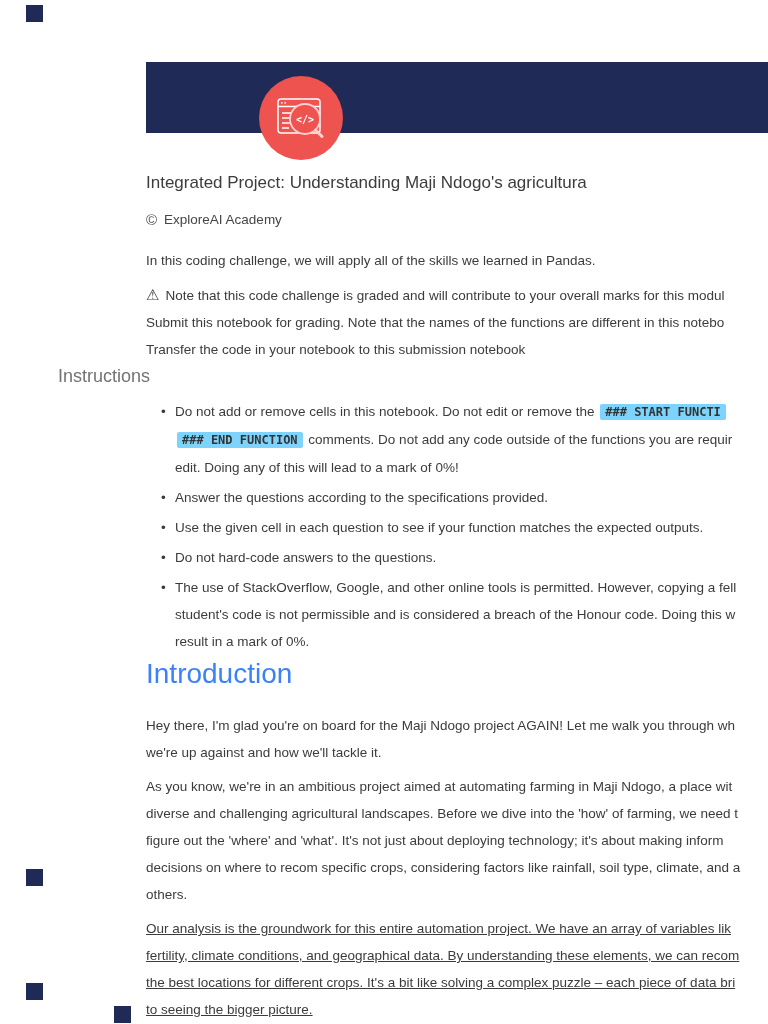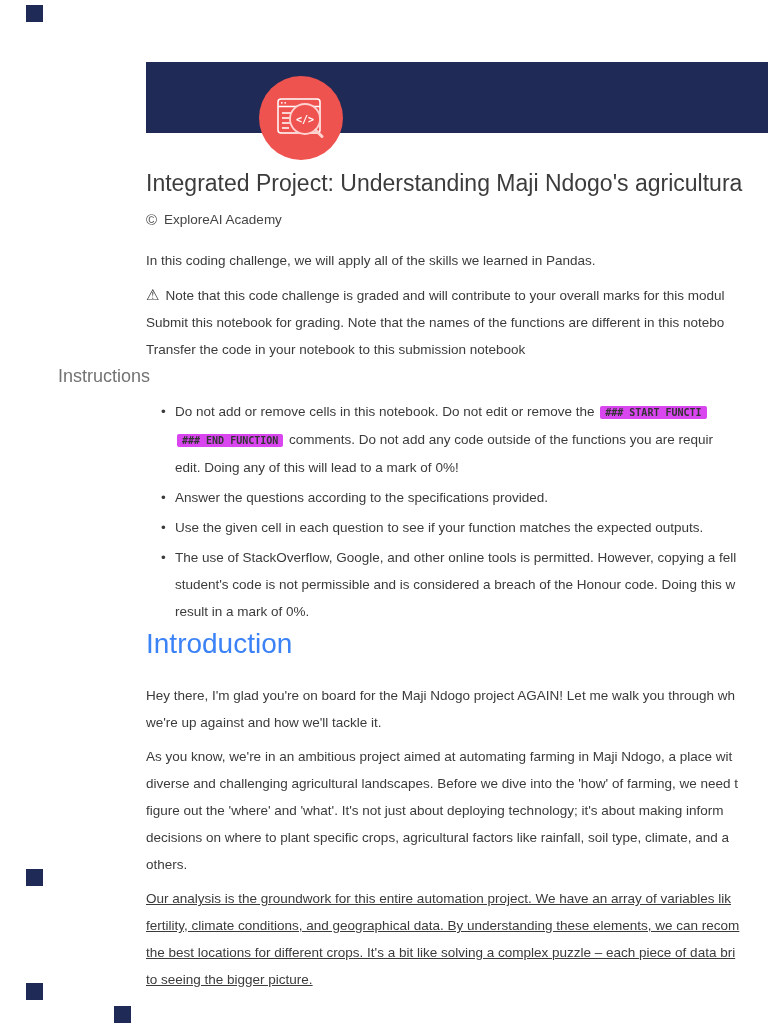--- a/index.html
+++ b/index.html
@@ -8,21 +8,21 @@
     position:relative; width:768px; height:1024px;
     background:#ffffff; overflow:hidden;
     font-family:"Liberation Sans", sans-serif; color:#3b3b3b;
   }
   .marker { position:absolute; width:17px; height:17px; background:#1f2a56; }
 
   .band { position:relative; margin:62px 0 0 146px; height:71px; background:#1f2a56; }
   .badge { position:absolute; left:112px; top:13px; width:86px; height:86px; }
 
   h1.title {
-    margin:36px 0 0 146px; font-size:23px; font-weight:400;
+    margin:36px 0 0 146px; font-size:17px; font-weight:400;
     line-height:28px; color:#3c3c3c; white-space:nowrap;
   }
   .byline {
     margin:14px 0 0 146px; font-size:13.5px; line-height:18px; color:#454545;
     display:flex; align-items:center; gap:7px; white-space:nowrap;
   }
   .copyright { font-size:15px; color:#555; }
 
   .para { margin-left:146px; font-size:13.5px; line-height:27px; color:#3b3b3b; }
   .p-lead    { margin-top:18px; }
@@ -37,22 +37,22 @@
     margin:0 0 0 58px; font-size:18px; font-weight:400;
     line-height:26px; color:#737373;
   }
   ul.bullets { margin:9px 0 0 146px; list-style:none; }
   ul.bullets li {
     position:relative; padding-left:29px; font-size:13.5px;
     line-height:27px; margin-bottom:3px;
   }
   ul.bullets li::before { content:"•"; position:absolute; left:15px; top:0; color:#3b3b3b; }
   code.chip {
-    font-family:"DejaVu Sans Mono", monospace; font-size:10px; font-weight:700;
-    background:#d946ef; color:#333333; padding:1px 5px; margin:0 2px; border-radius:2px;
+    font-family:"DejaVu Sans Mono", monospace; font-size:12px; font-weight:700;
+    background:#7dd3fc; color:#333333; padding:1px 5px; margin:0 2px; border-radius:2px;
   }
   h2.introduction {
     margin:0 0 0 146px; font-size:28px; font-weight:400;
     line-height:32px; color:#3b82f6;
   }
 </style>
 </head>
 <body>
 
 <div class="viewport">
@@ -108,38 +108,41 @@
       <div class="line"><code class="chip">### END FUNCTION</code><span> comments. Do not add any code outside of the functions you are requir</span></div>
       <div class="line">edit. Doing any of this will lead to a mark of 0%!</div>
     </li>
     <li>
       <div class="line">Answer the questions according to the specifications provided.</div>
     </li>
     <li>
       <div class="line">Use the given cell in each question to see if your function matches the expected outputs.</div>
     </li>
     <li>
+      <div class="line">Do not hard-code answers to the questions.</div>
+    </li>
+    <li>
       <div class="line">The use of StackOverflow, Google, and other online tools is permitted. However, copying a fell</div>
       <div class="line">student's code is not permissible and is considered a breach of the Honour code. Doing this w</div>
       <div class="line">result in a mark of 0%.</div>
     </li>
   </ul>
 
   <h2 class="introduction">Introduction</h2>
 
   <div class="para p-hey">
     <div class="line">Hey there, I'm glad you're on board for the Maji Ndogo project AGAIN! Let me walk you through wh</div>
     <div class="line">we're up against and how we'll tackle it.</div>
   </div>
 
   <div class="para p-context">
     <div class="line">As you know, we're in an ambitious project aimed at automating farming in Maji Ndogo, a place wit</div>
     <div class="line">diverse and challenging agricultural landscapes. Before we dive into the 'how' of farming, we need t</div>
     <div class="line">figure out the 'where' and 'what'. It's not just about deploying technology; it's about making inform</div>
-    <div class="line">decisions on where to plant specific crops, agricultural factors like rainfall, soil type, climate, and a</div>
+    <div class="line">decisions on where to recom specific crops, considering factors like rainfall, soil type, climate, and a</div>
     <div class="line">others.</div>
   </div>
 
   <div class="para p-analysis">
     <div class="line">Our analysis is the groundwork for this entire automation project. We have an array of variables lik</div>
     <div class="line">fertility, climate conditions, and geographical data. By understanding these elements, we can recom</div>
     <div class="line">the best locations for different crops. It's a bit like solving a complex puzzle – each piece of data bri</div>
     <div class="line">to seeing the bigger picture.</div>
   </div>
 

